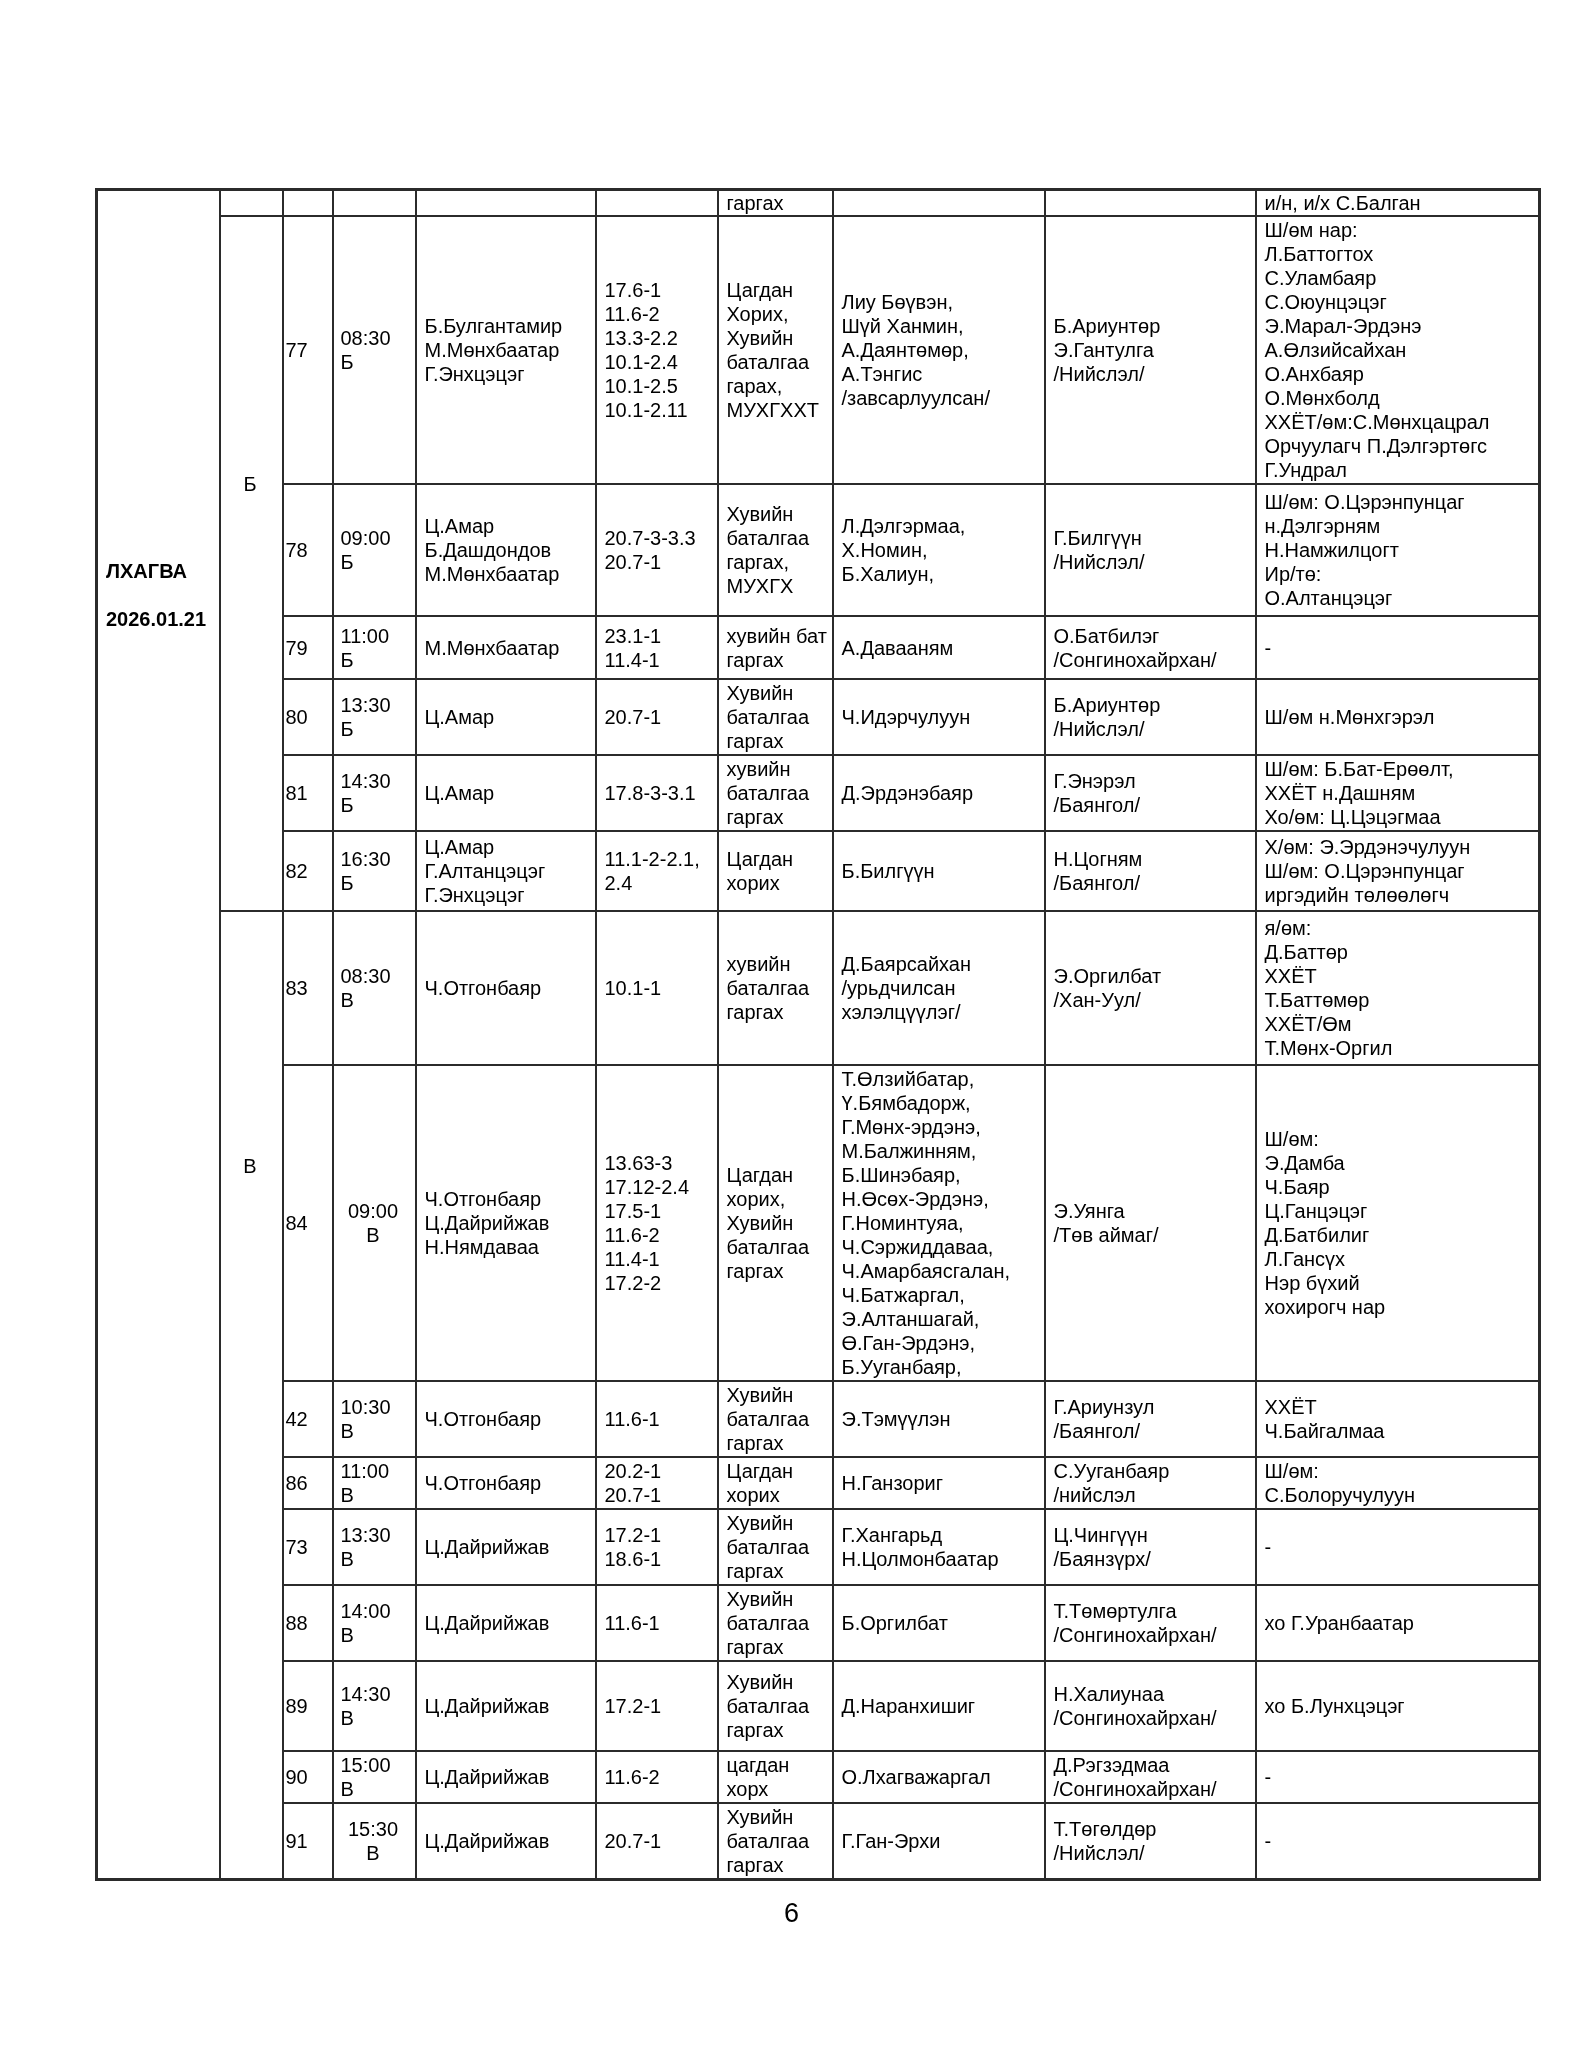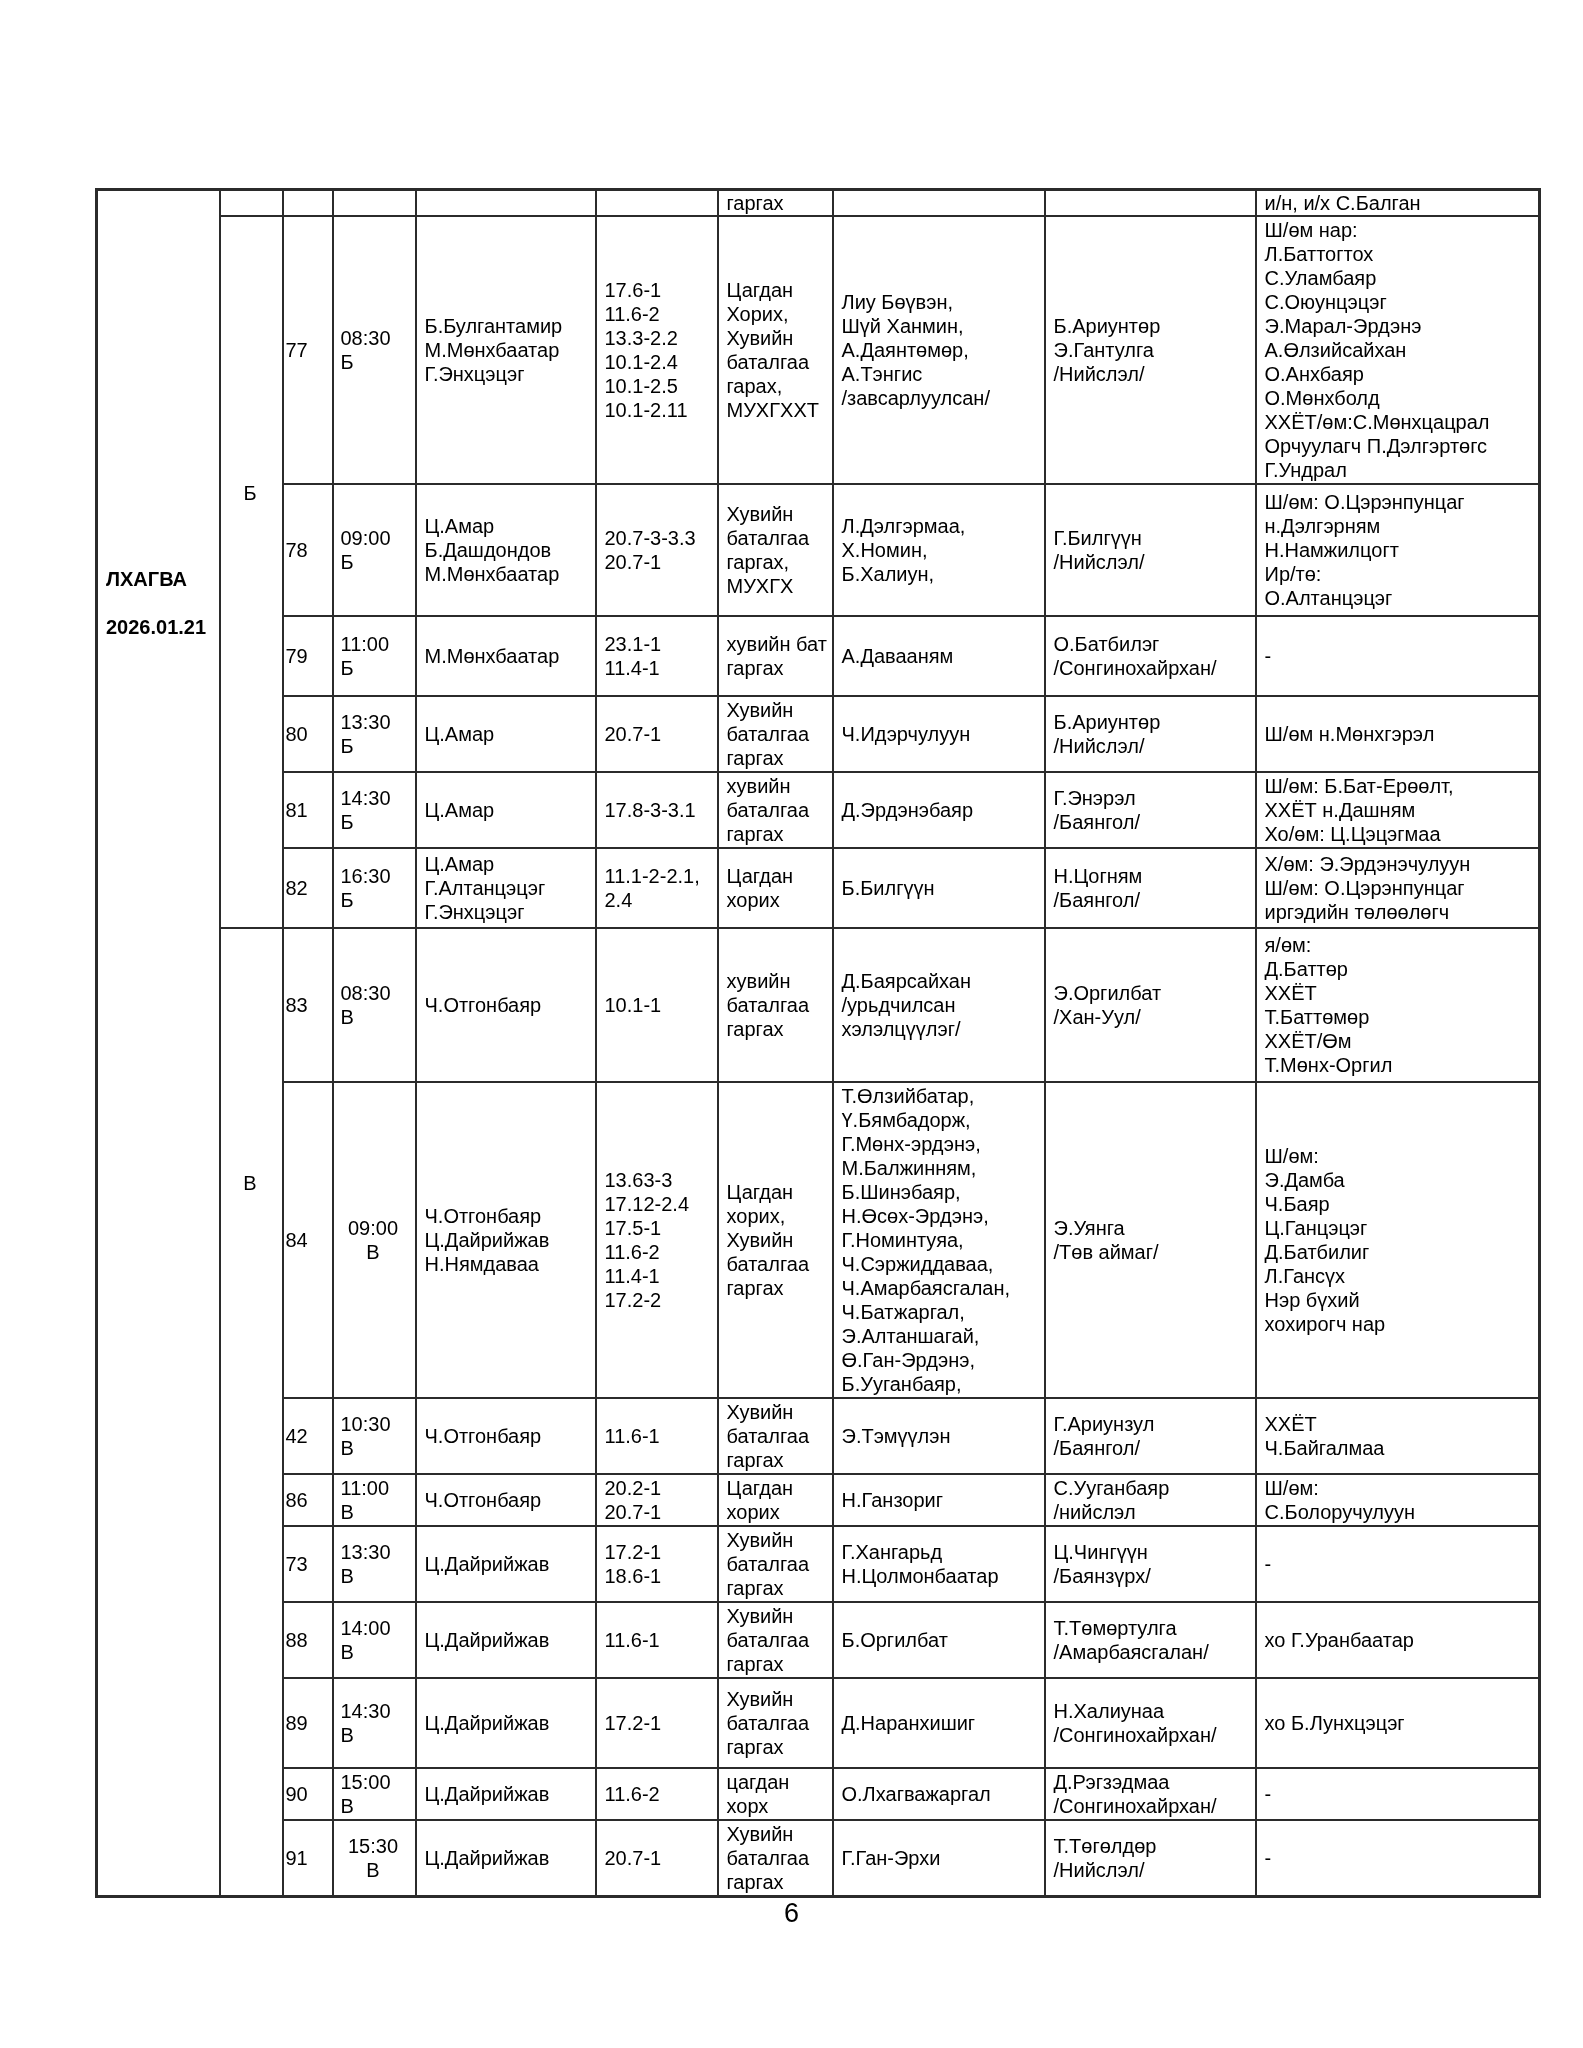--- a/index.html
+++ b/index.html
@@ -149,21 +149,21 @@
 Б.Халиун,</td>
       <td>Г.Билгүүн
 /Нийслэл/</td>
       <td>Ш/өм: О.Цэрэнпунцаг
 н.Дэлгэрням
 Н.Намжилцогт
 Ир/тө:
 О.Алтанцэцэг</td>
     </tr>
 
-    <tr style="height:80px">
+    <tr style="height:63px">
       <td class="num-cell">79</td>
       <td class="time-cell">11:00
 Б</td>
       <td>М.Мөнхбаатар</td>
       <td>23.1-1
 11.4-1</td>
       <td>хувийн бат
 гаргах</td>
       <td>А.Давааням</td>
       <td>О.Батбилэг
@@ -341,21 +341,21 @@
       <td class="num-cell">88</td>
       <td class="time-cell">14:00
 В</td>
       <td>Ц.Дайрийжав</td>
       <td>11.6-1</td>
       <td>Хувийн
 баталгаа
 гаргах</td>
       <td>Б.Оргилбат</td>
       <td>Т.Төмөртулга
-/Амарбаясгалан/</td>
+/Сонгинохайрхан/</td>
       <td>хо Г.Уранбаатар</td>
     </tr>
 
     <tr style="height:90px">
       <td class="num-cell">89</td>
       <td class="time-cell">14:30
 В</td>
       <td>Ц.Дайрийжав</td>
       <td>17.2-1</td>
       <td>Хувийн

